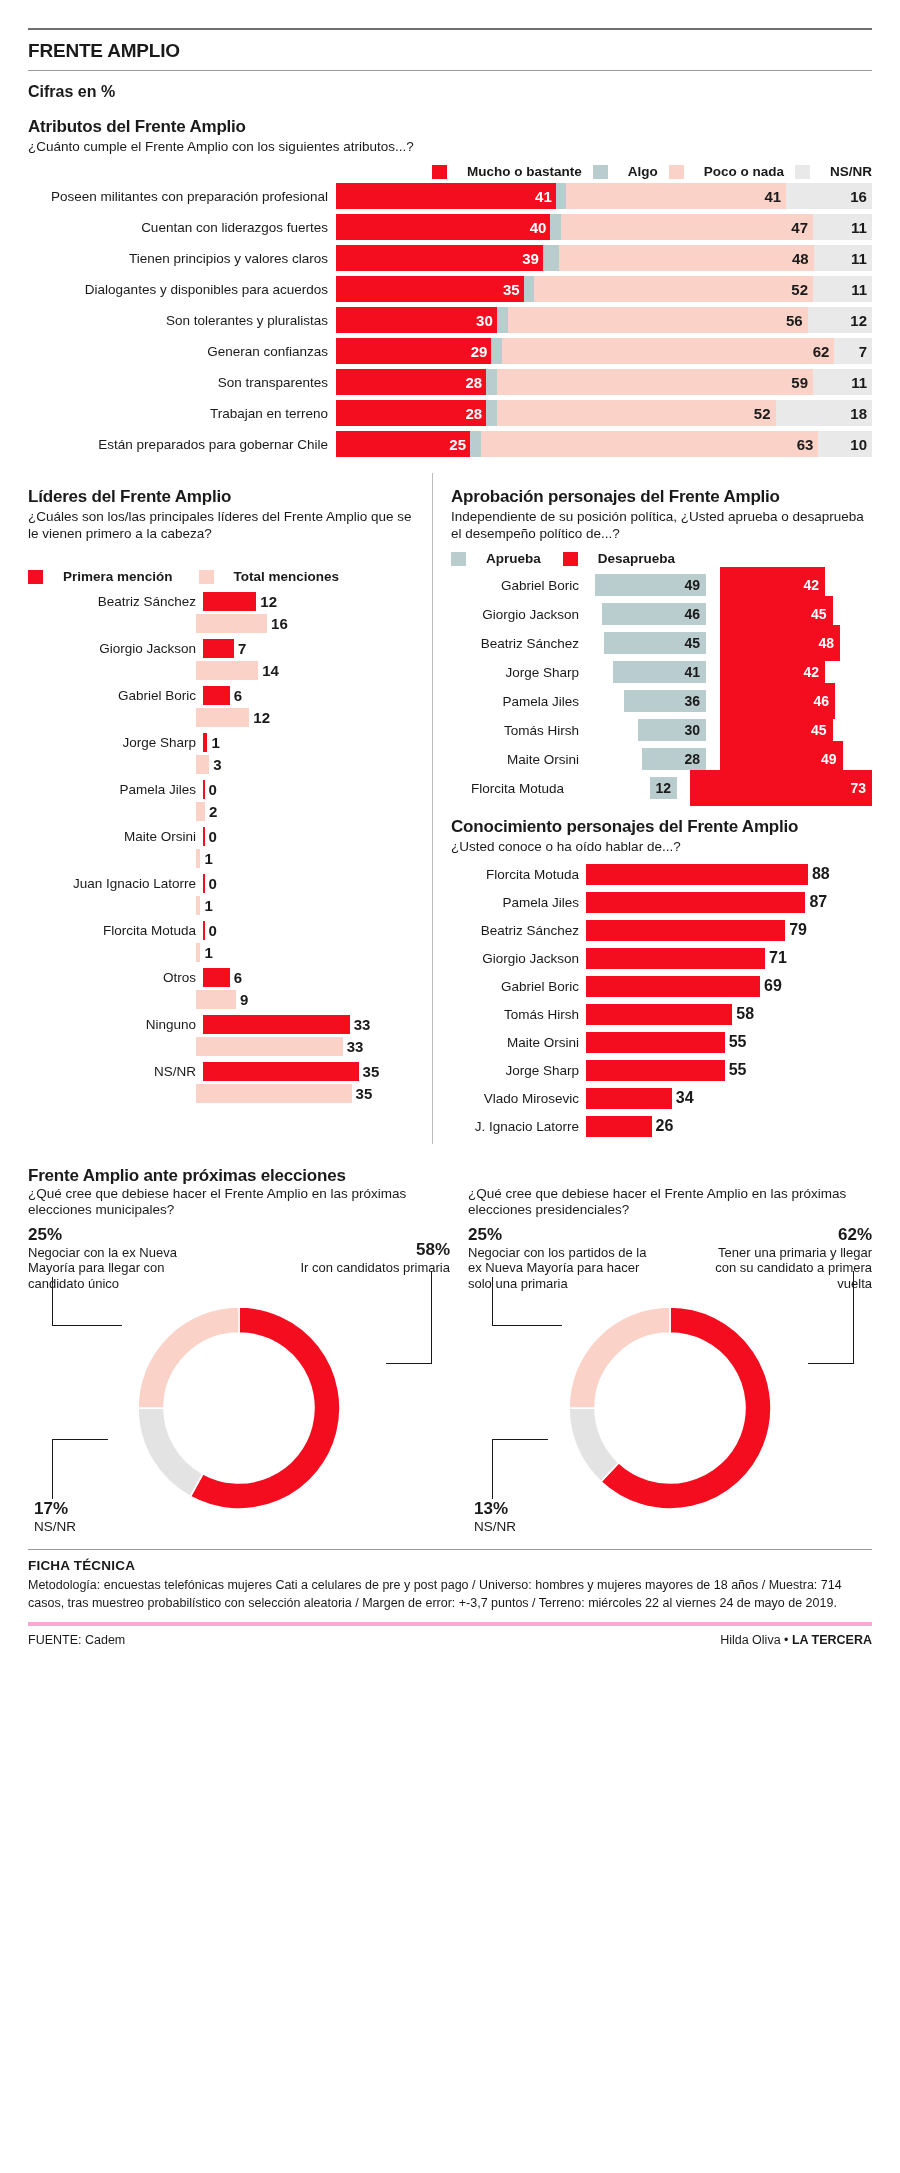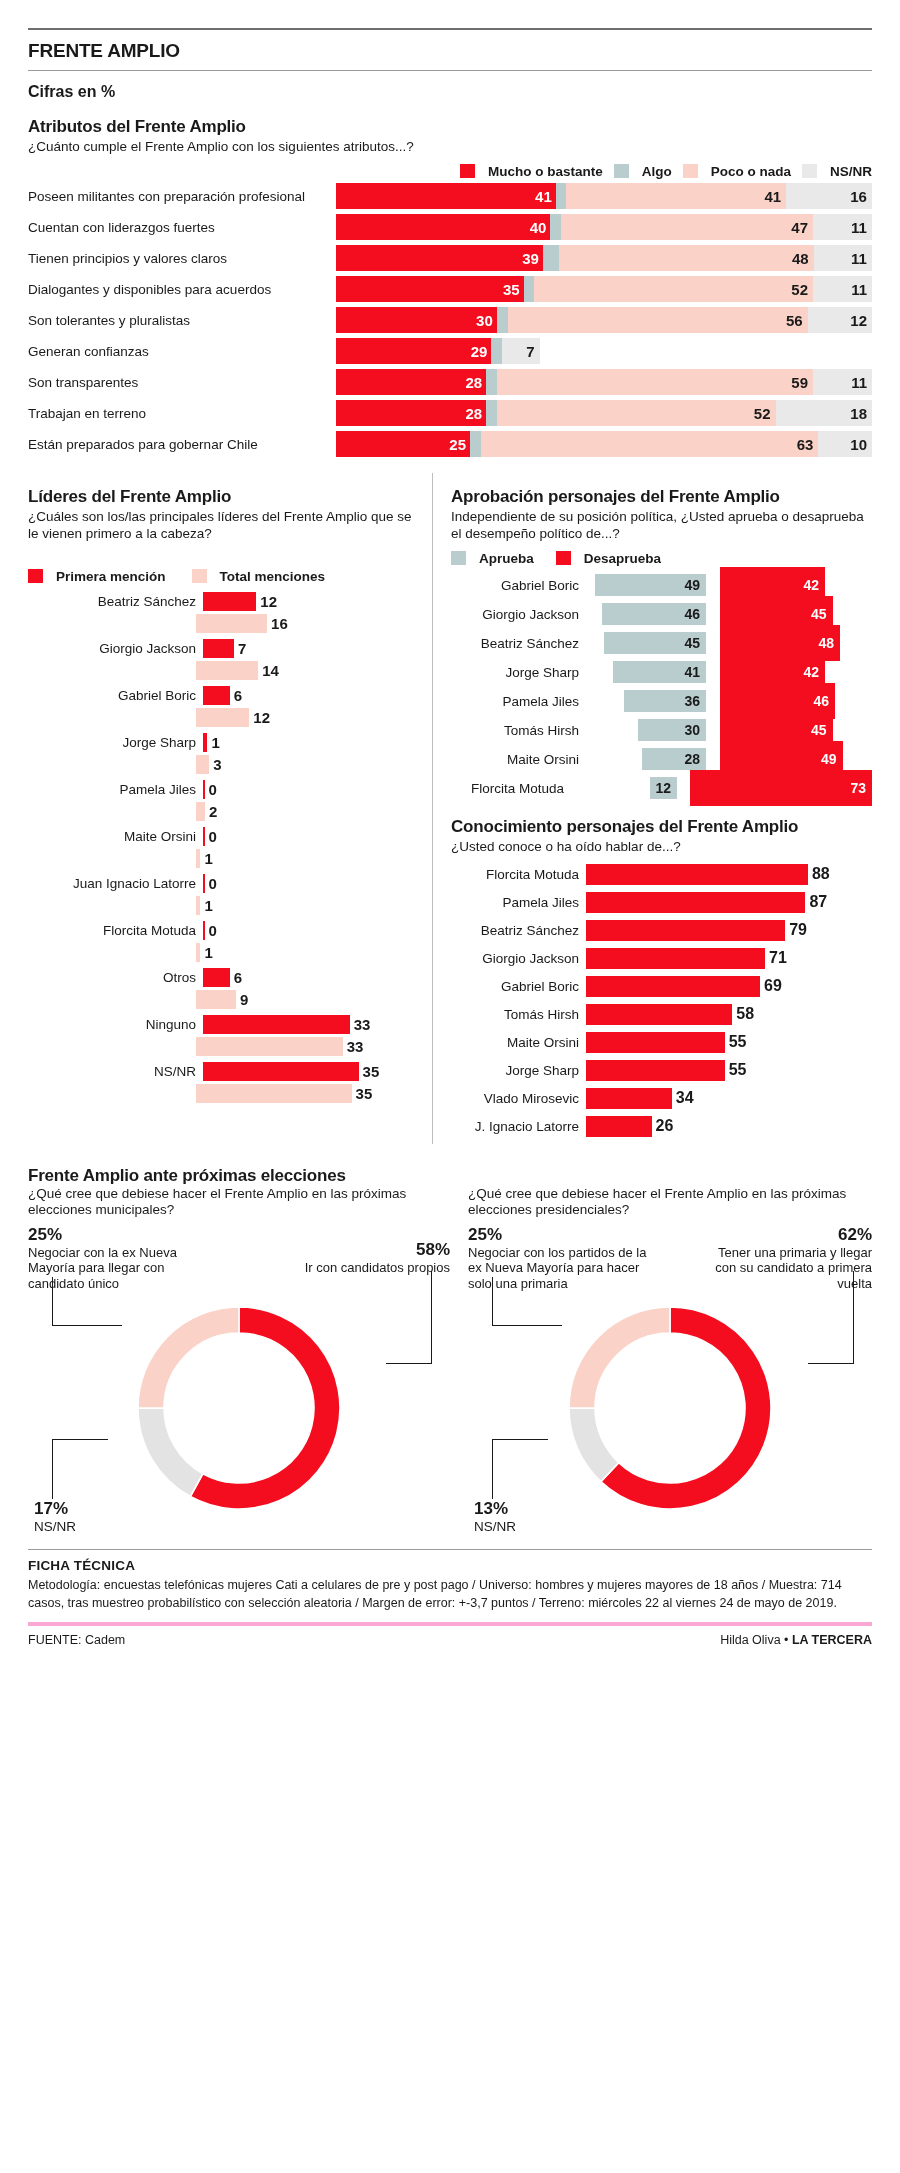--- a/index.html
+++ b/index.html
@@ -15,27 +15,27 @@
   .rule-top{border-top:2px solid #6f6f6f;margin-top:28px;}
   .rule-thin{border-top:1px solid #9a9a9a;}
   .kicker{font-size:19px;font-weight:bold;letter-spacing:-0.2px;padding:10px 0 8px 0;}
   .cifras{font-size:16px;font-weight:bold;padding:12px 0 2px 0;}
 
   .sec-title{font-size:17px;font-weight:bold;letter-spacing:-0.2px;margin-top:14px;}
   .sec-sub{font-size:13.5px;line-height:1.22;margin-top:2px;color:#1a1a1a;}
 
   
   .legend{display:flex;align-items:center;gap:7px;font-size:13.5px;font-weight:bold;}
-  .legend .item{display:flex;align-items:flex-start;gap:13px;}
+  .legend .item{display:flex;align-items:flex-end;gap:20px;}
   .sw{width:15px;height:14px;display:inline-block;}
 
   
   .attr-legend{justify-content:flex-end;margin:9px 0 4px 0;gap:11px;}
   .attr-row{display:flex;align-items:center;height:26px;margin-bottom:5px;}
-  .attr-label{width:300px;padding-right:8px;font-size:13.5px;white-space:nowrap;}
+  .attr-label{width:300px;text-align:right;padding-right:8px;font-size:13.5px;white-space:nowrap;}
   .attr-bars{flex:1;display:flex;height:26px;}
   .seg{position:relative;display:flex;align-items:center;box-sizing:border-box;}
   .seg .v{position:absolute;font-size:15px;font-weight:bold;line-height:1;}
   .seg.mucho{background:#f40d1e;}
   .seg.mucho .v{color:#fff;right:4px;}
   .seg.algo{background:#b9ccce;}
   .seg.poco{background:#fbd2c8;}
   .seg.poco .v{color:#1a1a1a;right:5px;}
   .seg.ns{background:#e9e9e9;}
   .seg.ns .v{color:#1a1a1a;right:5px;}
@@ -222,20 +222,23 @@
       </div>
       <div class="attr-row">
         <div class="attr-label">Generan confianzas</div>
         <div class="attr-bars">
           <div class="seg mucho" style="width:29.000%">
             <span class="v">29</span>
           </div>
           <div class="seg algo" style="width:2.000%">
             <span class="v">2</span>
           </div>
+          <div class="seg poco" style="width:62.000%">
+            <span class="v">62</span>
+          </div>
           <div class="seg ns" style="width:7.000%">
             <span class="v">7</span>
           </div>
         </div>
       </div>
       <div class="attr-row">
         <div class="attr-label">Son transparentes</div>
         <div class="attr-bars">
           <div class="seg mucho" style="width:28.000%">
             <span class="v">28</span>
@@ -692,21 +695,21 @@
     <div class="donut-cols">
       <div class="donut-col">
         <div class="dq">¿Qué cree que debiese hacer el Frente Amplio en las próximas elecciones municipales?</div>
         <div class="dhead">
           <div class="dh-l">
             <div class="dpct">25%</div>
             <div class="dtxt">Negociar con la ex Nueva Mayoría para llegar con candidato único</div>
           </div>
           <div class="dh-r">
             <div class="dpct">58%</div>
-            <div class="dtxt">Ir con candidatos propios</div>
+            <div class="dtxt">Ir con candidatos primaria</div>
           </div>
         </div>
         <div class="donut-wrap" id="donut-wrap-muni">
             <svg width="230" height="230" class="donut-svg">
               <path d="M115,14 A101,101 0 1 1 66.34287891572677,203.50697468443025 L78.86847444237137,180.72300100328977 A75,75 0 1 0 115,40 Z" fill="#f40d1e" stroke="#ffffff" stroke-width="1.6"></path>
               <path d="M66.34287891572677,203.50697468443025 A101,101 0 0 1 14,115.00000000000001 L40,115.00000000000001 A75,75 0 0 0 78.86847444237137,180.72300100328977 Z" fill="#e3e3e3" stroke="#ffffff" stroke-width="1.6"></path>
               <path d="M14,115.00000000000001 A101,101 0 0 1 114.99999999999999,14 L114.99999999999999,40 A75,75 0 0 0 40,115.00000000000001 Z" fill="#fbd2c8" stroke="#ffffff" stroke-width="1.6"></path>
             </svg>
             <div style="position:absolute;left:24px;top:-14px;width:1px;height:48px;background:#1a1a1a;" class="leader"></div>
             <div style="position:absolute;left:24px;top:34px;width:70px;height:1px;background:#1a1a1a;" class="leader"></div>

